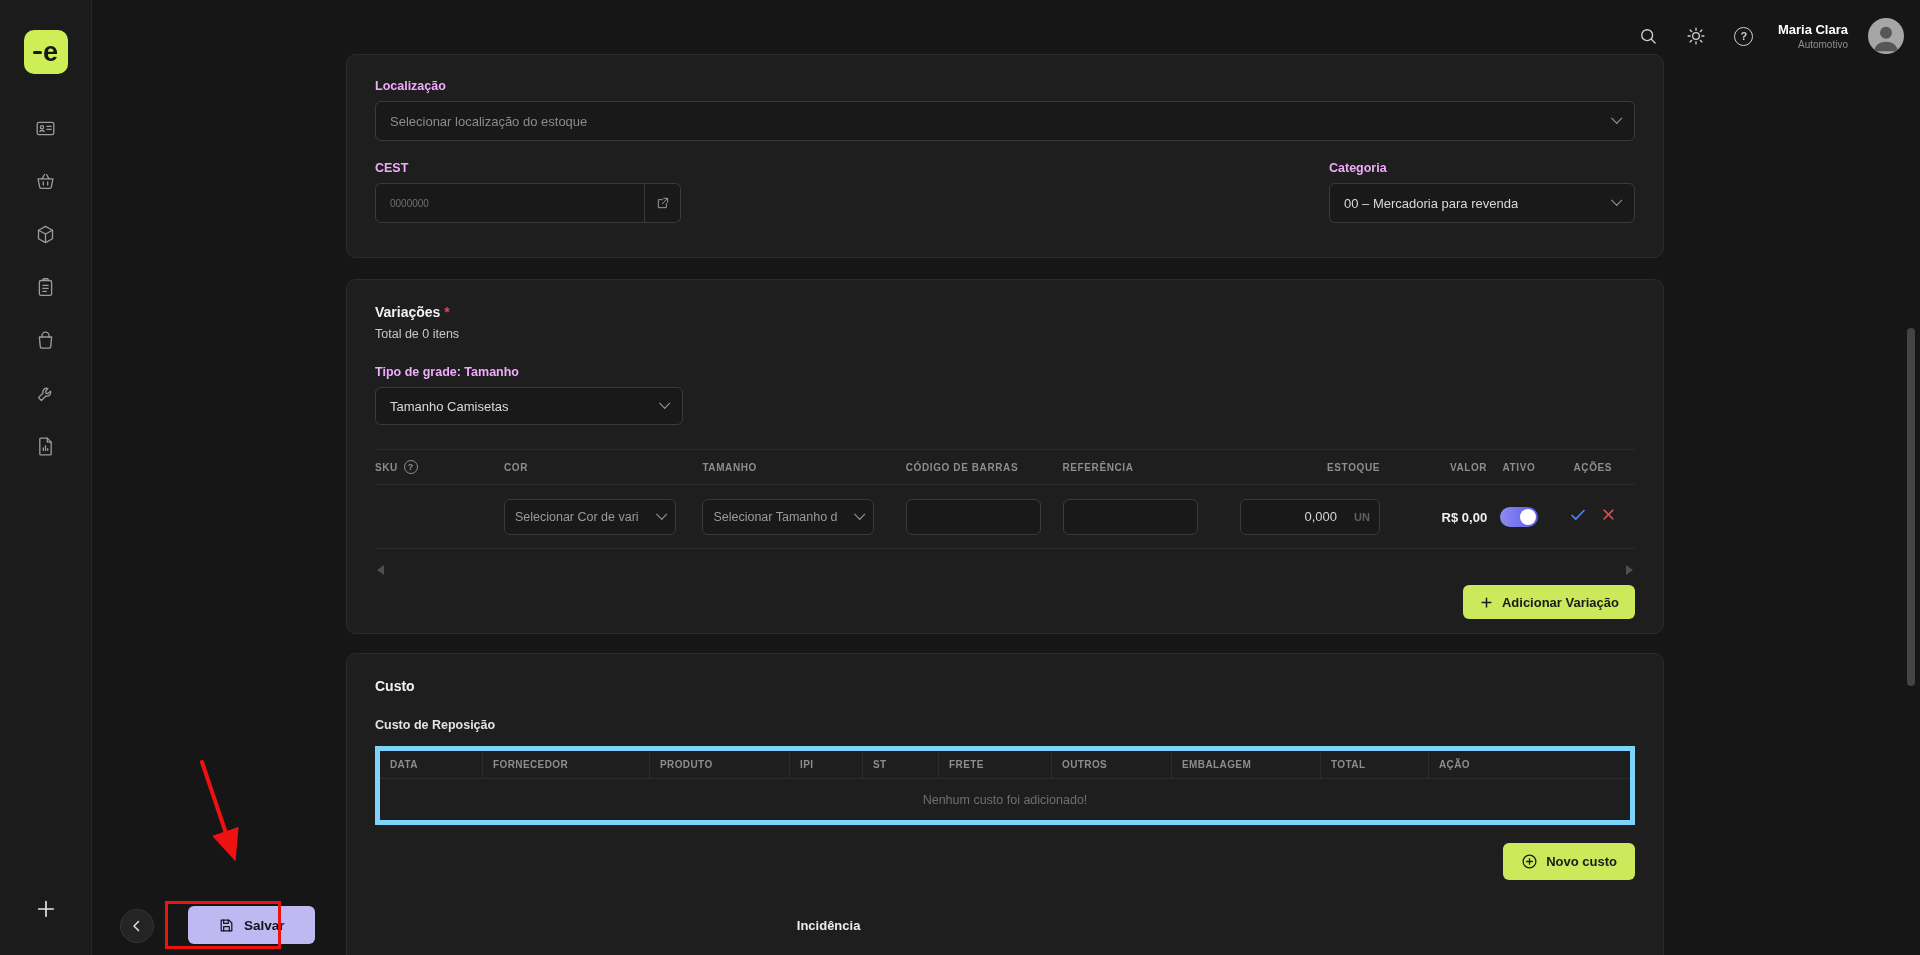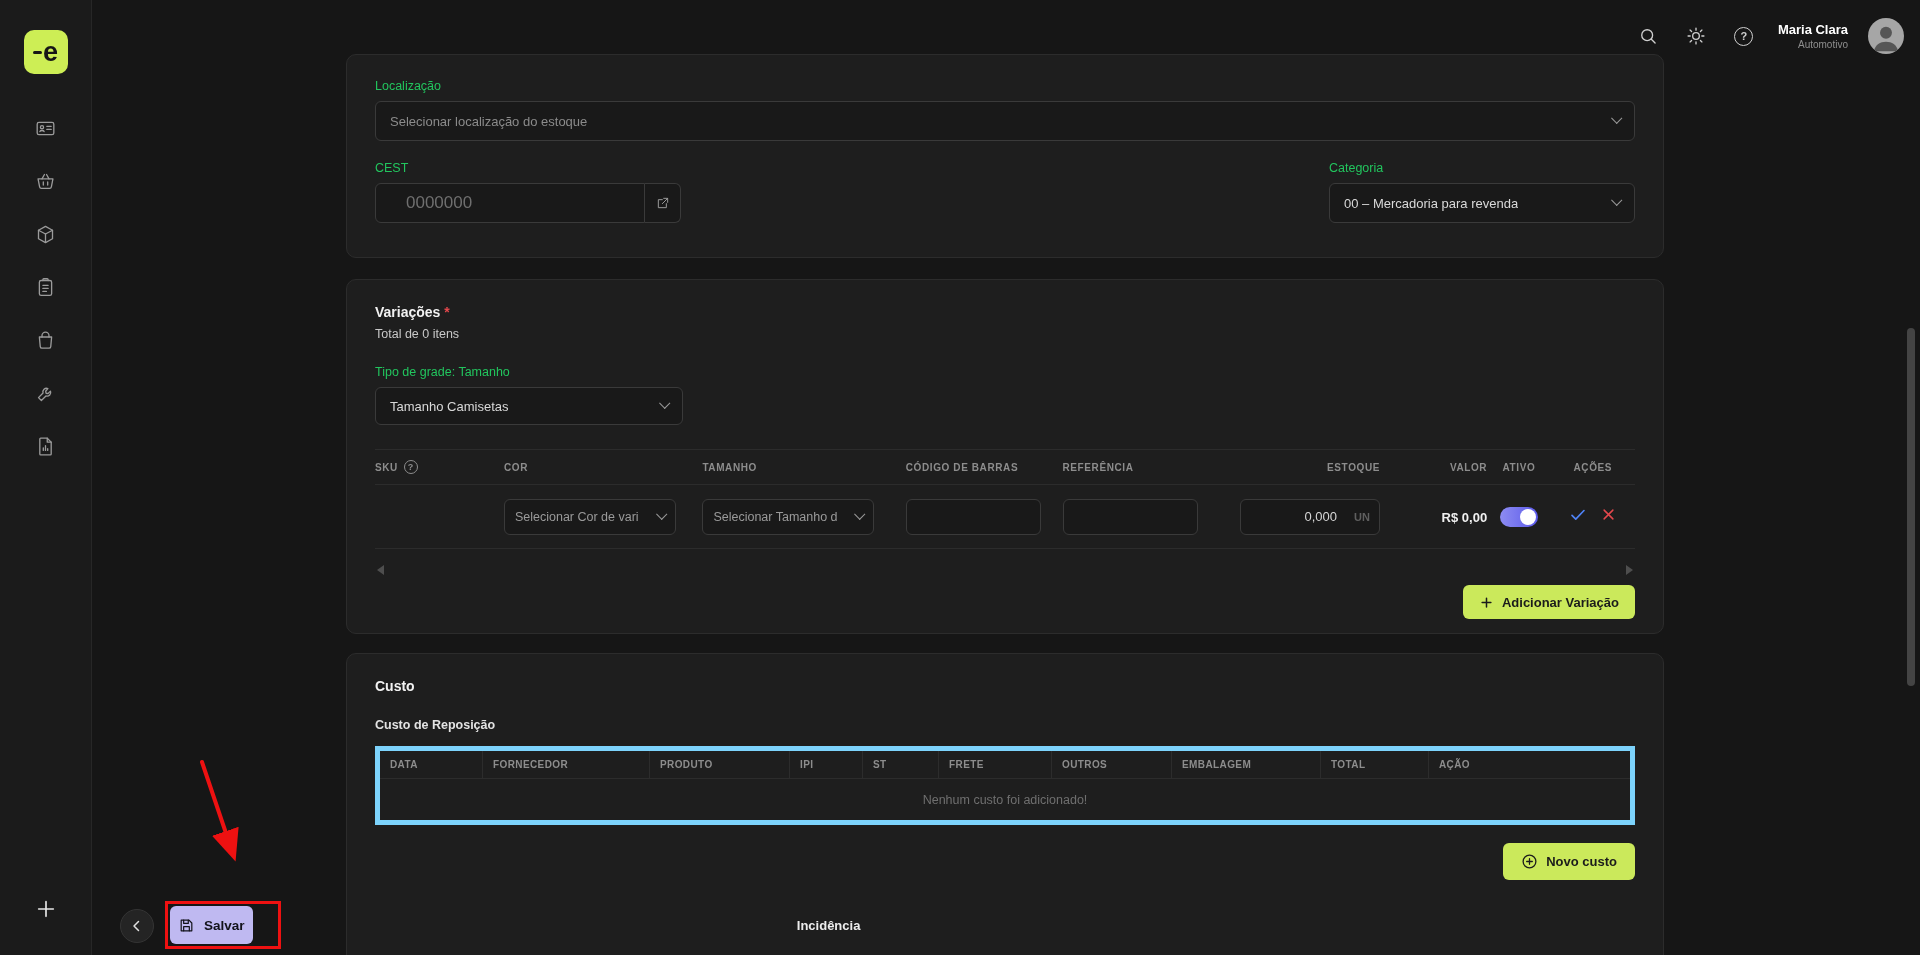--- a/index.html
+++ b/index.html
@@ -27,26 +27,26 @@
   .user .role{font-size:10px;color:#8f8f8f;margin-top:2px}
   .avatar{width:36px;height:36px;border-radius:50%;background:#a6a6a6;overflow:hidden;display:flex;align-items:flex-end;justify-content:center;cursor:pointer}
 
   
   .content{position:absolute;left:346px;top:0;width:1318px}
   .card{position:absolute;left:0;width:100%;background:#1e1e1e;border:1px solid #2c2c2c;border-radius:10px;padding:24px 28px}
   .card1{top:54px;height:204px}
   .card2{top:279px;height:355px}
   .card3{top:653px;height:330px}
 
-  .flabel{font-size:12.5px;font-weight:400;color:#22c55e;margin-bottom:8px}
+  .flabel{font-size:12.5px;font-weight:700;color:#f0abfc;margin-bottom:8px}
   .select{height:40px;background:#191919;border:1px solid #3a3a3a;border-radius:6px;display:flex;align-items:center;justify-content:space-between;padding:0 14px;font-size:13px;color:#8b8b8b;cursor:pointer}
   .select .txt{overflow:hidden;white-space:nowrap}
   .select.has-value{color:#d9d9d9}
   .chev{width:8px;height:8px;border-right:1.6px solid #9a9a9a;border-bottom:1.6px solid #9a9a9a;transform:rotate(45deg) translateY(-1px);flex:none;margin-left:10px;margin-top:-4px}
-  .tinput{height:40px;background:#191919;border:1px solid #3a3a3a;border-radius:6px;padding:0 30px;font-size:17px;color:#d6d6d6;outline:none}
+  .tinput{height:40px;background:#191919;border:1px solid #3a3a3a;border-radius:6px;padding:0 14px;font-size:10px;color:#d6d6d6;outline:none}
   .tinput::placeholder{color:#6f6f6f}
 
   .row2{display:flex;justify-content:space-between;margin-top:20px}
   .cest-group{display:flex}
   .cest-group .tinput{width:270px;border-radius:6px 0 0 6px}
   .ext-btn{width:36px;height:40px;background:#191919;border:1px solid #3a3a3a;border-left:none;border-radius:0 6px 6px 0;display:flex;align-items:center;justify-content:center;cursor:pointer}
   .ext-btn svg{stroke:#9a9a9a;fill:none;stroke-width:1.5;stroke-linecap:round;stroke-linejoin:round}
   .categoria{width:306px}
 
   .sec-title{font-size:14px;font-weight:700;color:#f2f2f2}
@@ -97,21 +97,21 @@
   .d1{width:103px}.d2{width:167px}.d3{width:140px}.d4{width:73px}.d5{width:76px}
   .d6{width:113px}.d7{width:120px}.d8{width:149px}.d9{width:108px}.d10{flex:1}
   .cempty{height:42px;display:flex;align-items:center;justify-content:center;font-size:12.5px;color:#6f6f6f;border-top:1px solid #2c2c2c}
   .custo-btn-row{display:flex;justify-content:flex-end;margin-top:18px}
   .lime-btn.tall{height:37px;padding:0 18px}
   .incid{margin-top:38px;width:72%;text-align:center;font-weight:700;font-size:13px;color:#ededed}
 
   
   .back-btn{position:absolute;left:120px;top:909px;width:34px;height:34px;border-radius:50%;background:#242424;border:1px solid #343434;display:flex;align-items:center;justify-content:center;cursor:pointer;z-index:6}
   .back-btn svg{stroke:#e0e0e0;fill:none;stroke-width:2;stroke-linecap:round;stroke-linejoin:round}
-  .save-btn{position:absolute;left:170px;top:906px;height:38px;padding:0 8px;background:#bfb9f1;border:none;border-radius:6px;display:flex;align-items:center;gap:9px;font-size:13.5px;font-weight:700;color:#12121a;cursor:pointer;z-index:6;font-family:inherit}
+  .save-btn{position:absolute;left:188px;top:906px;height:38px;padding:0 30px;background:#bfb9f1;border:none;border-radius:6px;display:flex;align-items:center;gap:9px;font-size:13.5px;font-weight:700;color:#12121a;cursor:pointer;z-index:6;font-family:inherit}
   .save-btn svg{stroke:#12121a;fill:none;stroke-width:1.7;stroke-linecap:round;stroke-linejoin:round}
   .save-highlight{position:absolute;left:165px;top:901px;width:116px;height:48px;border:3px solid #ee1111;z-index:7;pointer-events:none}
   .annot-arrow{position:absolute;left:180px;top:756px;z-index:7;pointer-events:none}
 
   .scrollbar{position:absolute;right:5px;top:328px;width:8px;height:358px;background:#444;border-radius:4px;z-index:8;cursor:pointer}
 </style>
 </head>
 <body>
 
 <div class="canvas">

